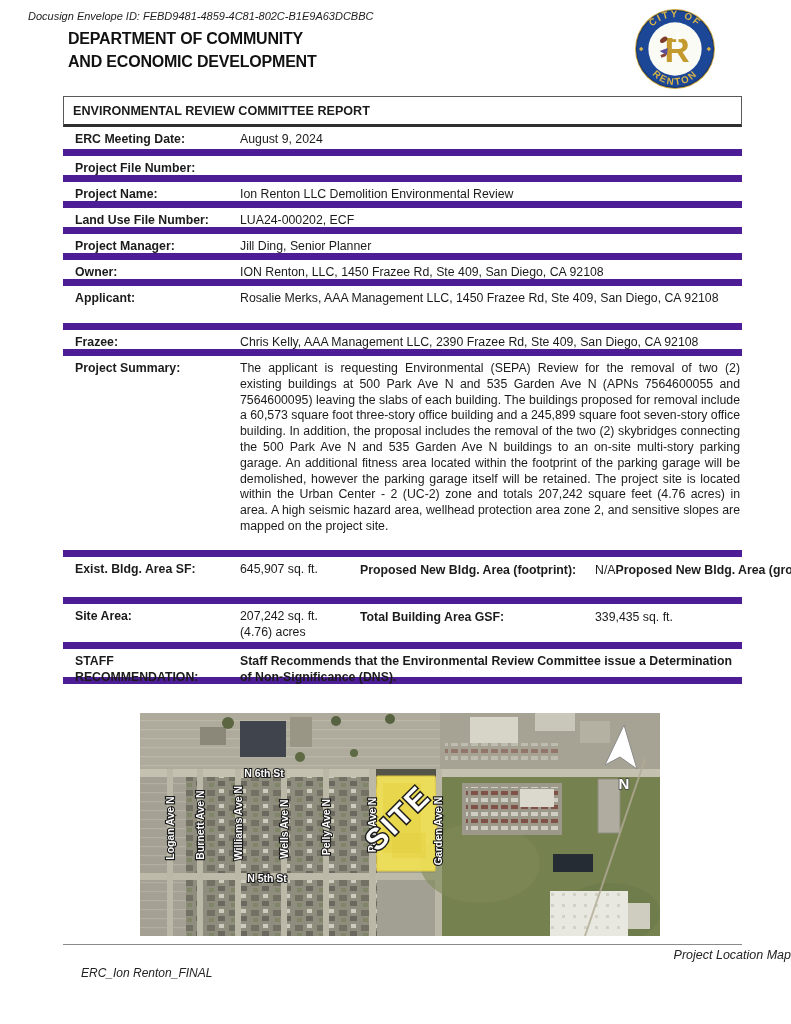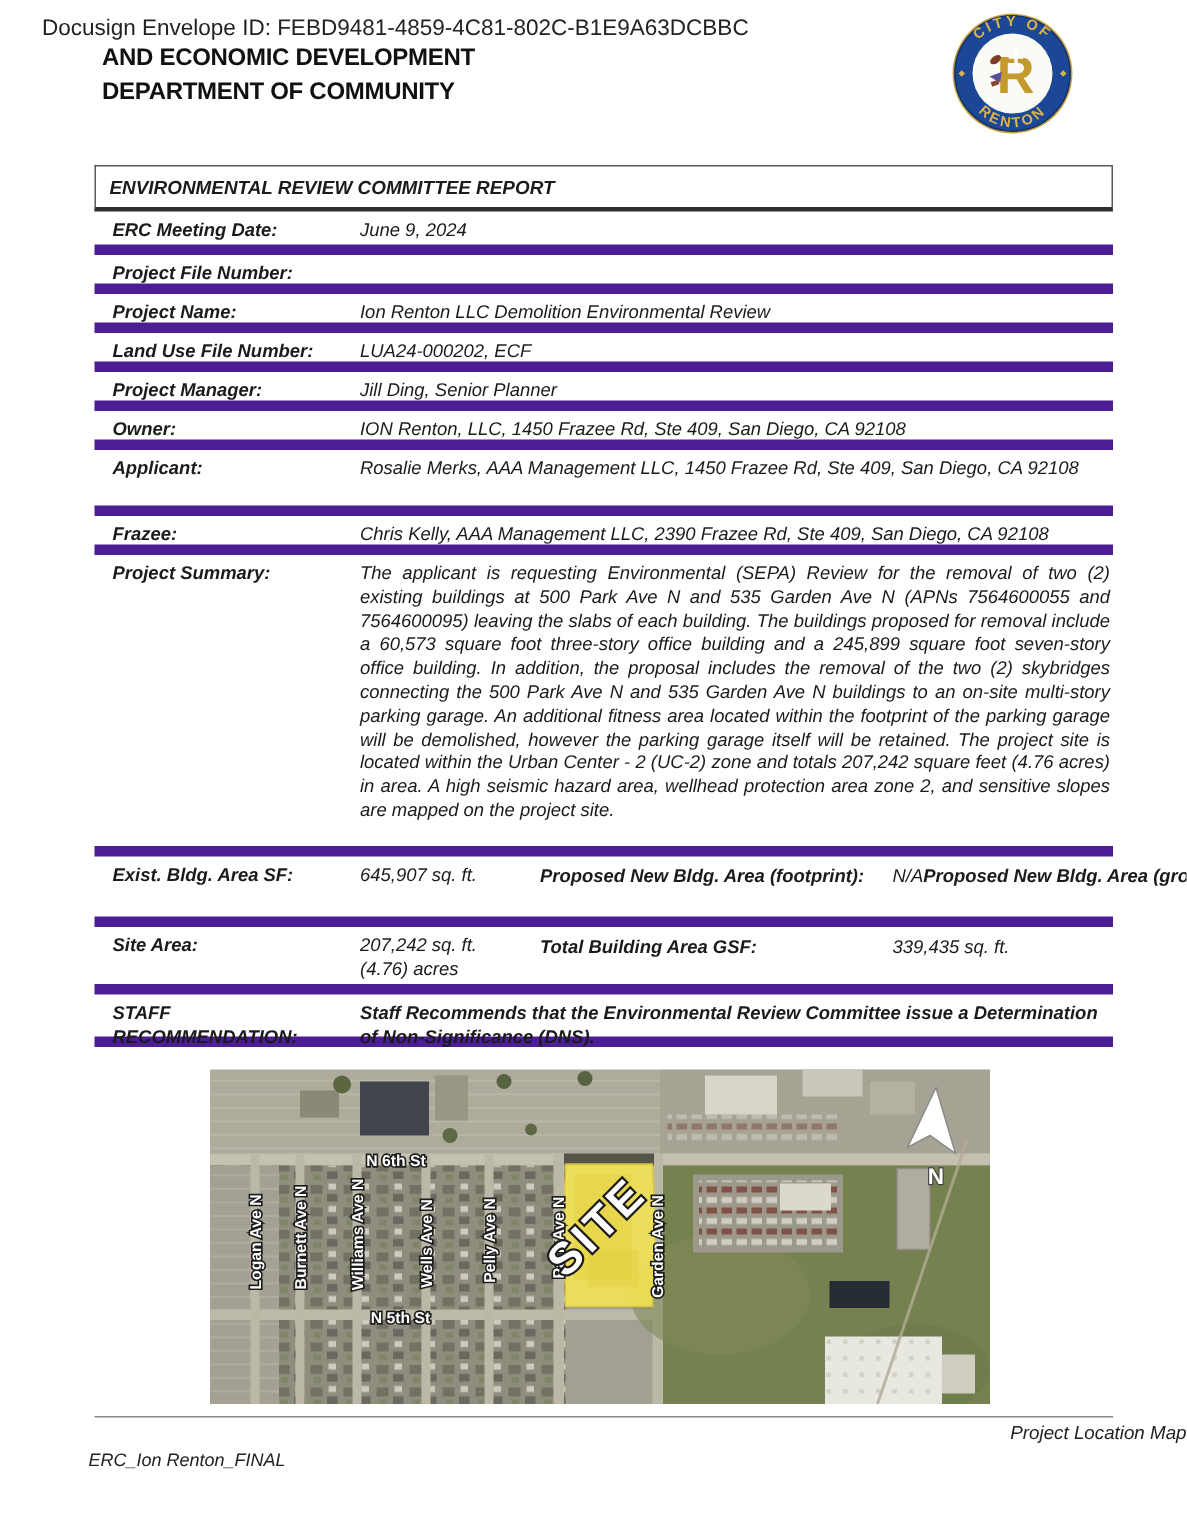--- a/index.html
+++ b/index.html
@@ -1,49 +1,49 @@
 <!DOCTYPE html>
 <html><head>
 <meta charset="utf-8">
 <style>
   html,body{margin:0;padding:0;background:#ffffff;}
   body{width:791px;height:1024px;position:relative;font-family:"Liberation Sans",sans-serif;color:#1b1b1b;overflow:hidden;}
-  .docusign{position:absolute;left:28px;top:10px;font-size:15px;color:#222;}
+  .docusign{position:absolute;left:28px;top:10px;font-size:11px;color:#222;font-style:italic;}
   .dept{position:absolute;left:68px;top:27px;font-size:16px;font-weight:bold;line-height:23px;letter-spacing:-0.2px;color:#111;}
   .logo{position:absolute;left:634px;top:8px;width:82px;height:82px;}
-  .report{position:absolute;left:63px;top:110px;width:679px;font-style:italic;}
+  .report{position:absolute;left:63px;top:96px;width:679px;}
   .title-box{box-sizing:border-box;height:31px;border:1px solid #58595b;border-bottom:3px solid #2f2f2f;padding:7px 0 0 9px;font-weight:bold;font-size:12.6px;}
   .trow{box-sizing:border-box;display:flex;border-bottom:7px solid #4c1d95;padding-top:5px;font-size:12.3px;}
   .tlabel{box-sizing:border-box;width:177px;padding-left:12px;font-weight:bold;flex:none;line-height:1.28;}
   .tvalue{flex:1;line-height:1.28;max-width:497px;padding-right:2px;}
   .tvalue.justify{text-align:justify;max-width:502px;font-size:12.3px;line-height:15.8px;}
   .fixedval{box-sizing:border-box;width:120px;flex:none;line-height:1.28;}
   .col2{flex:1;display:flex;}
   .pair{display:flex;line-height:1.45;}
   .plabel{box-sizing:border-box;width:235px;font-weight:bold;flex:none;}
   .pvalue{flex:1;}
   .staff .tvalue{font-weight:bold;max-width:505px;}
   .map-wrap{position:absolute;left:140px;top:713px;width:520px;height:223px;}
   .caption-rule{position:absolute;left:63px;top:944px;width:679px;border-top:1px solid #8a8a8a;}
   .caption{position:absolute;left:0;top:948px;width:791px;text-align:right;font-style:italic;font-size:12.5px;color:#222;}
-  .footer{position:absolute;left:59px;top:966px;font-style:italic;font-size:12px;color:#222;}
+  .footer{position:absolute;left:81px;top:966px;font-style:italic;font-size:12px;color:#222;}
   svg text{font-family:"Liberation Sans",sans-serif;}
   .maplabel{fill:#ffffff;stroke:#1c1c1c;stroke-width:2.2px;paint-order:stroke;font-weight:bold;font-size:10.5px;}
   .sitelabel{fill:#ffffff;stroke:#1c1c1c;stroke-width:3px;paint-order:stroke;font-weight:bold;font-size:30px;letter-spacing:3px;}
   .northlabel{fill:#ffffff;stroke:#444;stroke-width:1.6px;paint-order:stroke;font-weight:bold;font-size:15px;}
   .ringtext{fill:#d9b347;font-weight:bold;font-size:9.5px;letter-spacing:1.8px;}
 </style>
 </head>
 <body>
 
 <div class="docusign">Docusign Envelope ID: FEBD9481-4859-4C81-802C-B1E9A63DCBBC</div>
 
 <div class="dept">
+  <div>DEPARTMENT OF COMMUNITY</div>
   <div>AND ECONOMIC DEVELOPMENT</div>
-  <div>DEPARTMENT OF COMMUNITY</div>
 </div>
 
 <div class="logo">
   <svg viewBox="0 0 80 80" width="82" height="82">
     <circle cx="40" cy="40" r="39" fill="#caa53d"></circle>
     <circle cx="40" cy="40" r="37.5" fill="#1b4796" stroke="#12306b" stroke-width="1"></circle>
     <circle cx="40" cy="40" r="26" fill="#fbfbf6"></circle>
     <defs>
       <path id="arcTop" d="M 9,40 A 31,31 0 0 1 71,40" fill="none"></path>
       <path id="arcBottom" d="M 11,46 A 29,29 0 0 0 69,46" fill="none"></path>
@@ -59,21 +59,21 @@
     <path d="M 25,42 l 8,-3 l -1,7 z" fill="#5c4f99"></path>
     <rect x="26" y="45" width="5" height="3" fill="#8a4436" transform="rotate(-20 28 46)"></rect>
   </svg>
 </div>
 
 <div class="report">
   <div class="title-box">ENVIRONMENTAL REVIEW COMMITTEE REPORT</div>
 
   <div class="trow" style="height:29px">
     <div class="tlabel">ERC Meeting Date:</div>
-    <div class="tvalue">June 9, 2024</div>
+    <div class="tvalue">August 9, 2024</div>
   </div>
   <div class="trow" style="height:26px">
     <div class="tlabel">Project File Number:</div>
   </div>
   <div class="trow" style="height:26px">
     <div class="tlabel">Project Name:</div>
     <div class="tvalue">Ion Renton LLC Demolition Environmental Review</div>
   </div>
   <div class="trow" style="height:26px">
     <div class="tlabel">Land Use File Number:</div>

